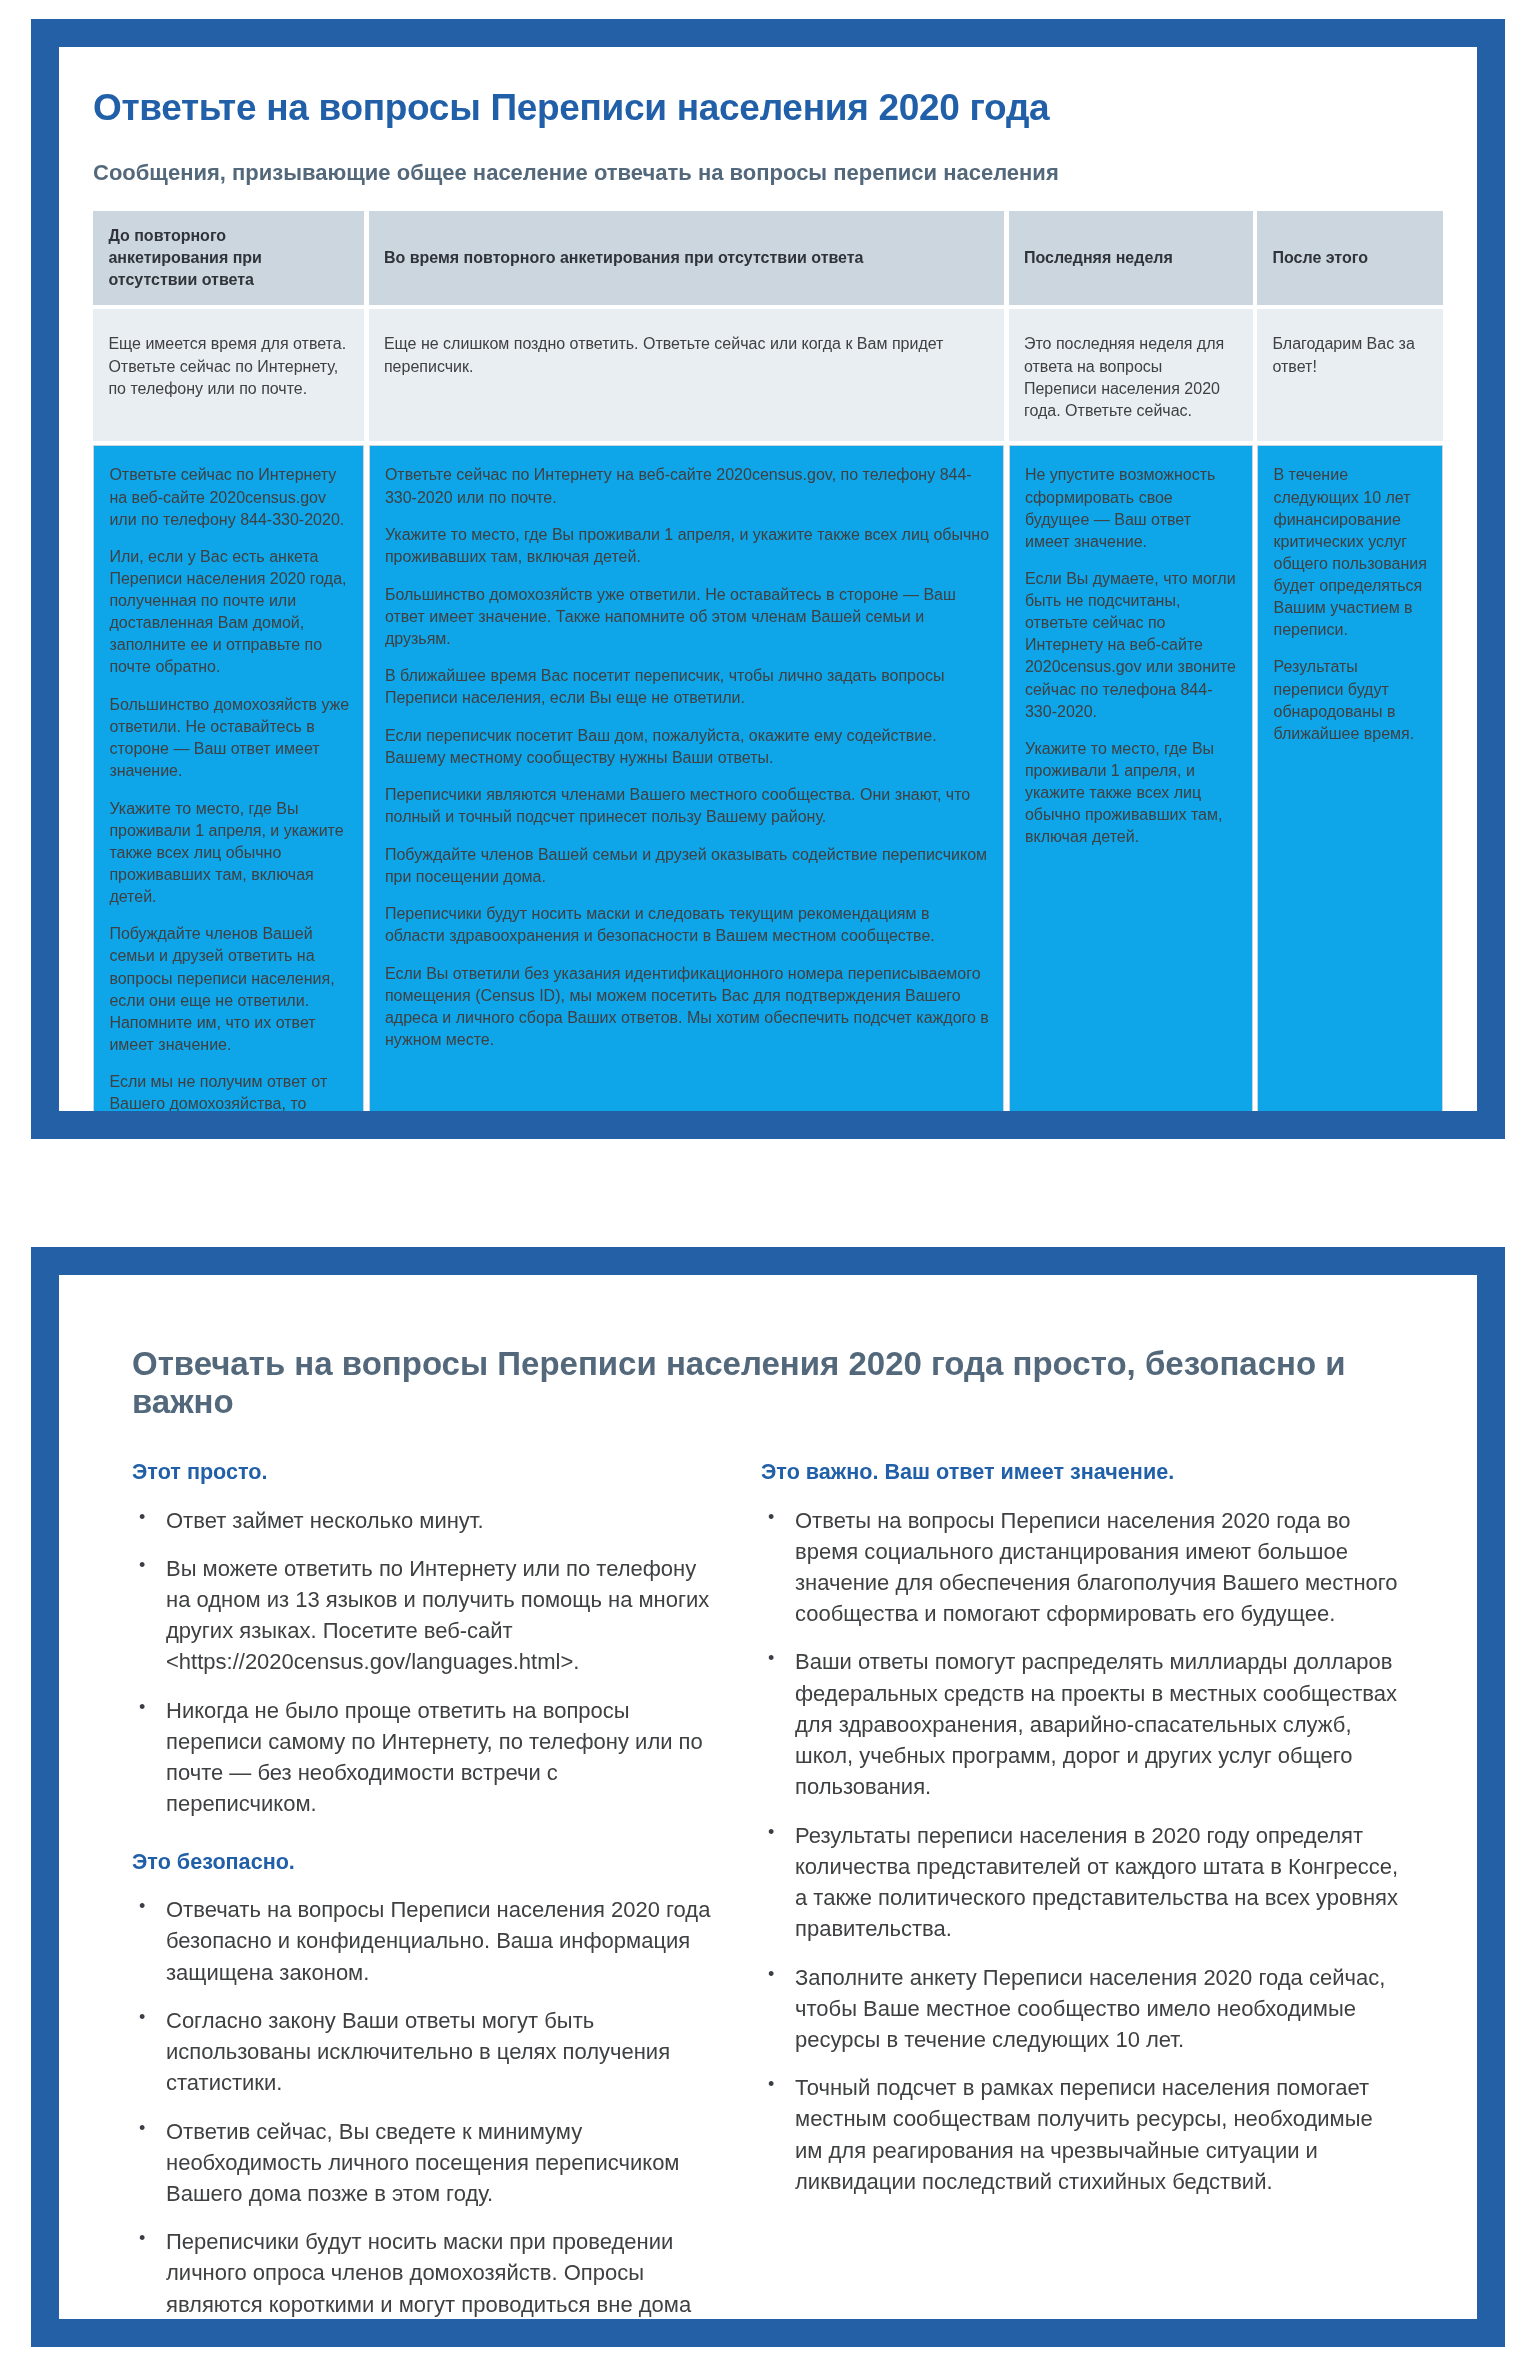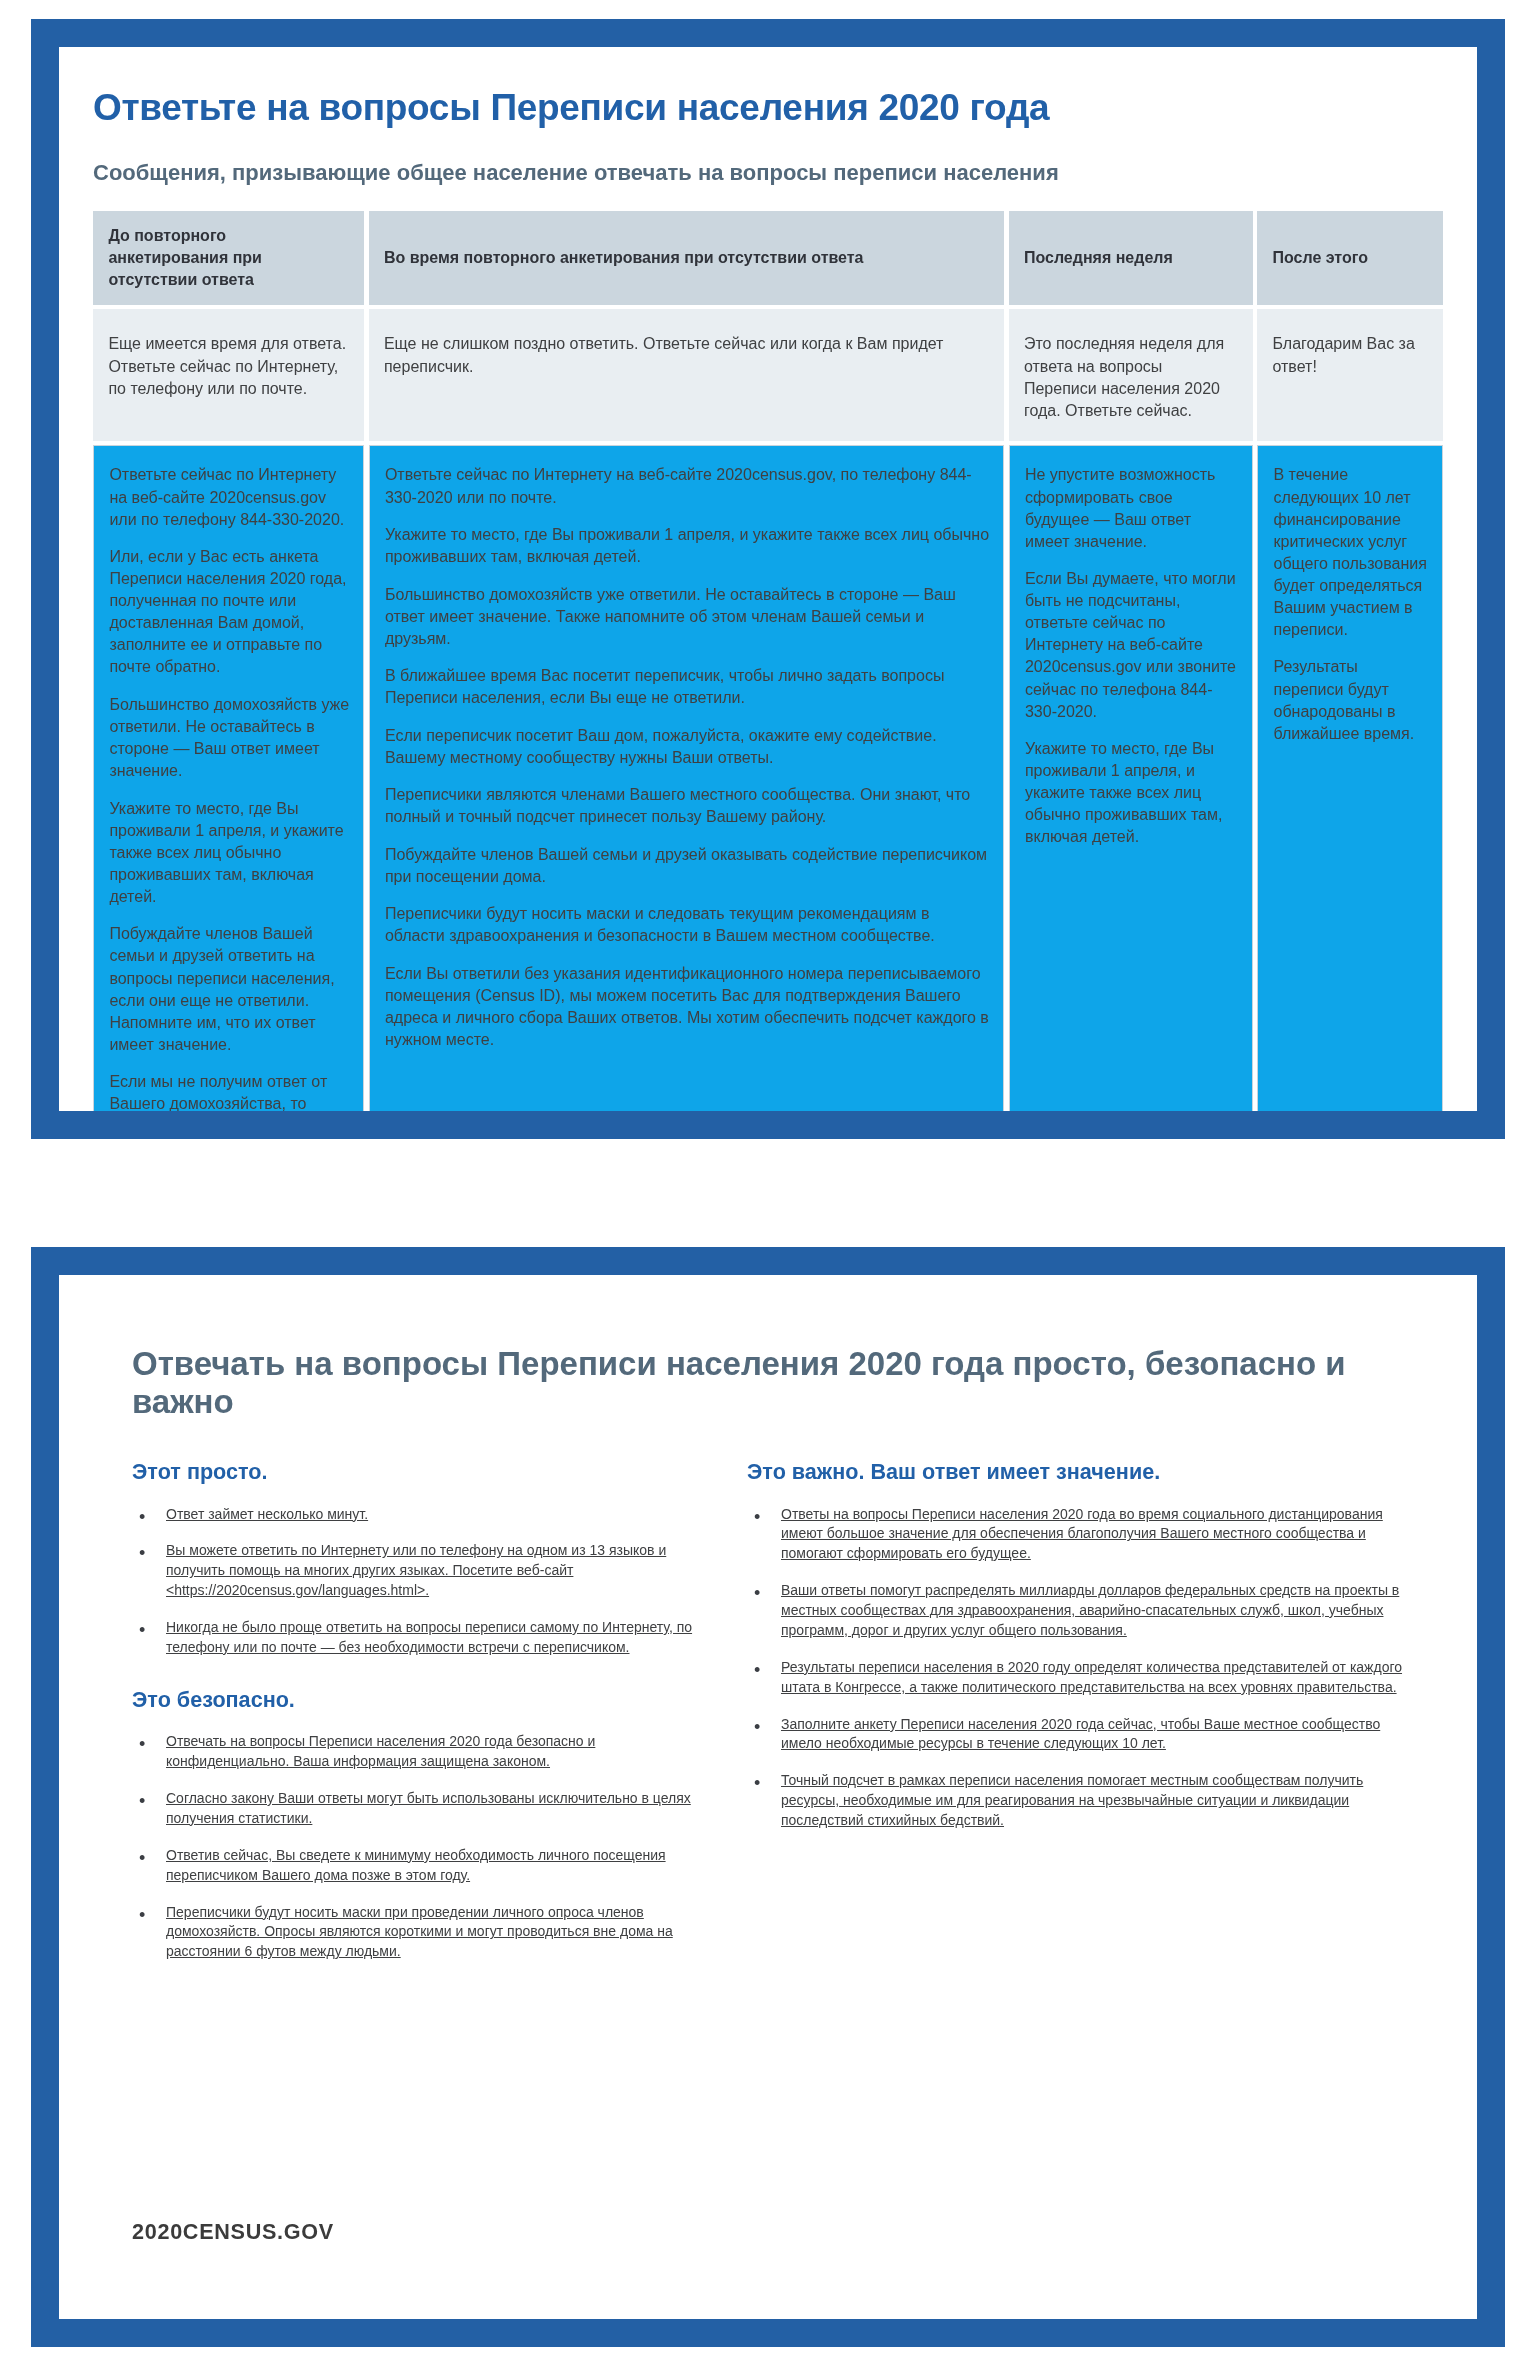--- a/index.html
+++ b/index.html
@@ -26,28 +26,28 @@
   .msg-table{margin-top:25px;display:grid;grid-template-columns:20.1% 47.1% 18.1% 1fr;
     grid-auto-rows:auto;column-gap:4.2px;row-gap:4.2px;}
   .cell{padding:14px 15.4px;font-size:16px;line-height:1.38;}
   .cell-header{background:var(--th-bg);font-weight:700;color:#30333a;display:flex;align-items:center;}
   .cell-tagline{background:var(--tagline-bg);padding-top:24px;padding-bottom:19.5px;}
   .cell-body{background:#0ea5e9;border:0.7px solid var(--cell-border);padding:18px 14px 14px 15.4px;}
   .cell-body p{margin-bottom:15.4px;}
   .site-name{font-size:21.6px;font-weight:900;color:#3b3b3b;letter-spacing:0.7px;}
 
   .p2-title{font-size:33px;font-weight:600;color:var(--subtitle-gray);}
-  .p2-columns{margin-top:38px;display:flex;gap:36px;}
+  .p2-columns{margin-top:38px;display:flex;gap:50px;}
   .p2-col-left{flex:0 0 579px;}
   .p2-col-right{flex:1;}
   .sec-heading{font-size:21.6px;font-weight:700;color:var(--brand-blue);margin-bottom:19.5px;}
   .sec-heading.later{margin-top:29px;}
   ul.bullets{list-style:none;}
-  ul.bullets li{position:relative;padding-left:34px;font-size:14px;line-height:1.42;
-    margin-bottom:17px;color:var(--text-dark);text-decoration:underline;}
+  ul.bullets li{position:relative;padding-left:34px;font-size:22px;line-height:1.42;
+    margin-bottom:17px;color:var(--text-dark);}
   ul.bullets li::before{content:"•";position:absolute;left:7px;top:0;font-size:18px;color:#3b3e44;}
   .p2-footer{margin-top:auto;padding-bottom:74px;}
 </style>
 </head>
 <body>
 
 <div class="sheet sheet-1">
   <div class="inner-1">
 
     <h1 class="p1-title">Ответьте на вопросы Переписи населения 2020 года</h1>

